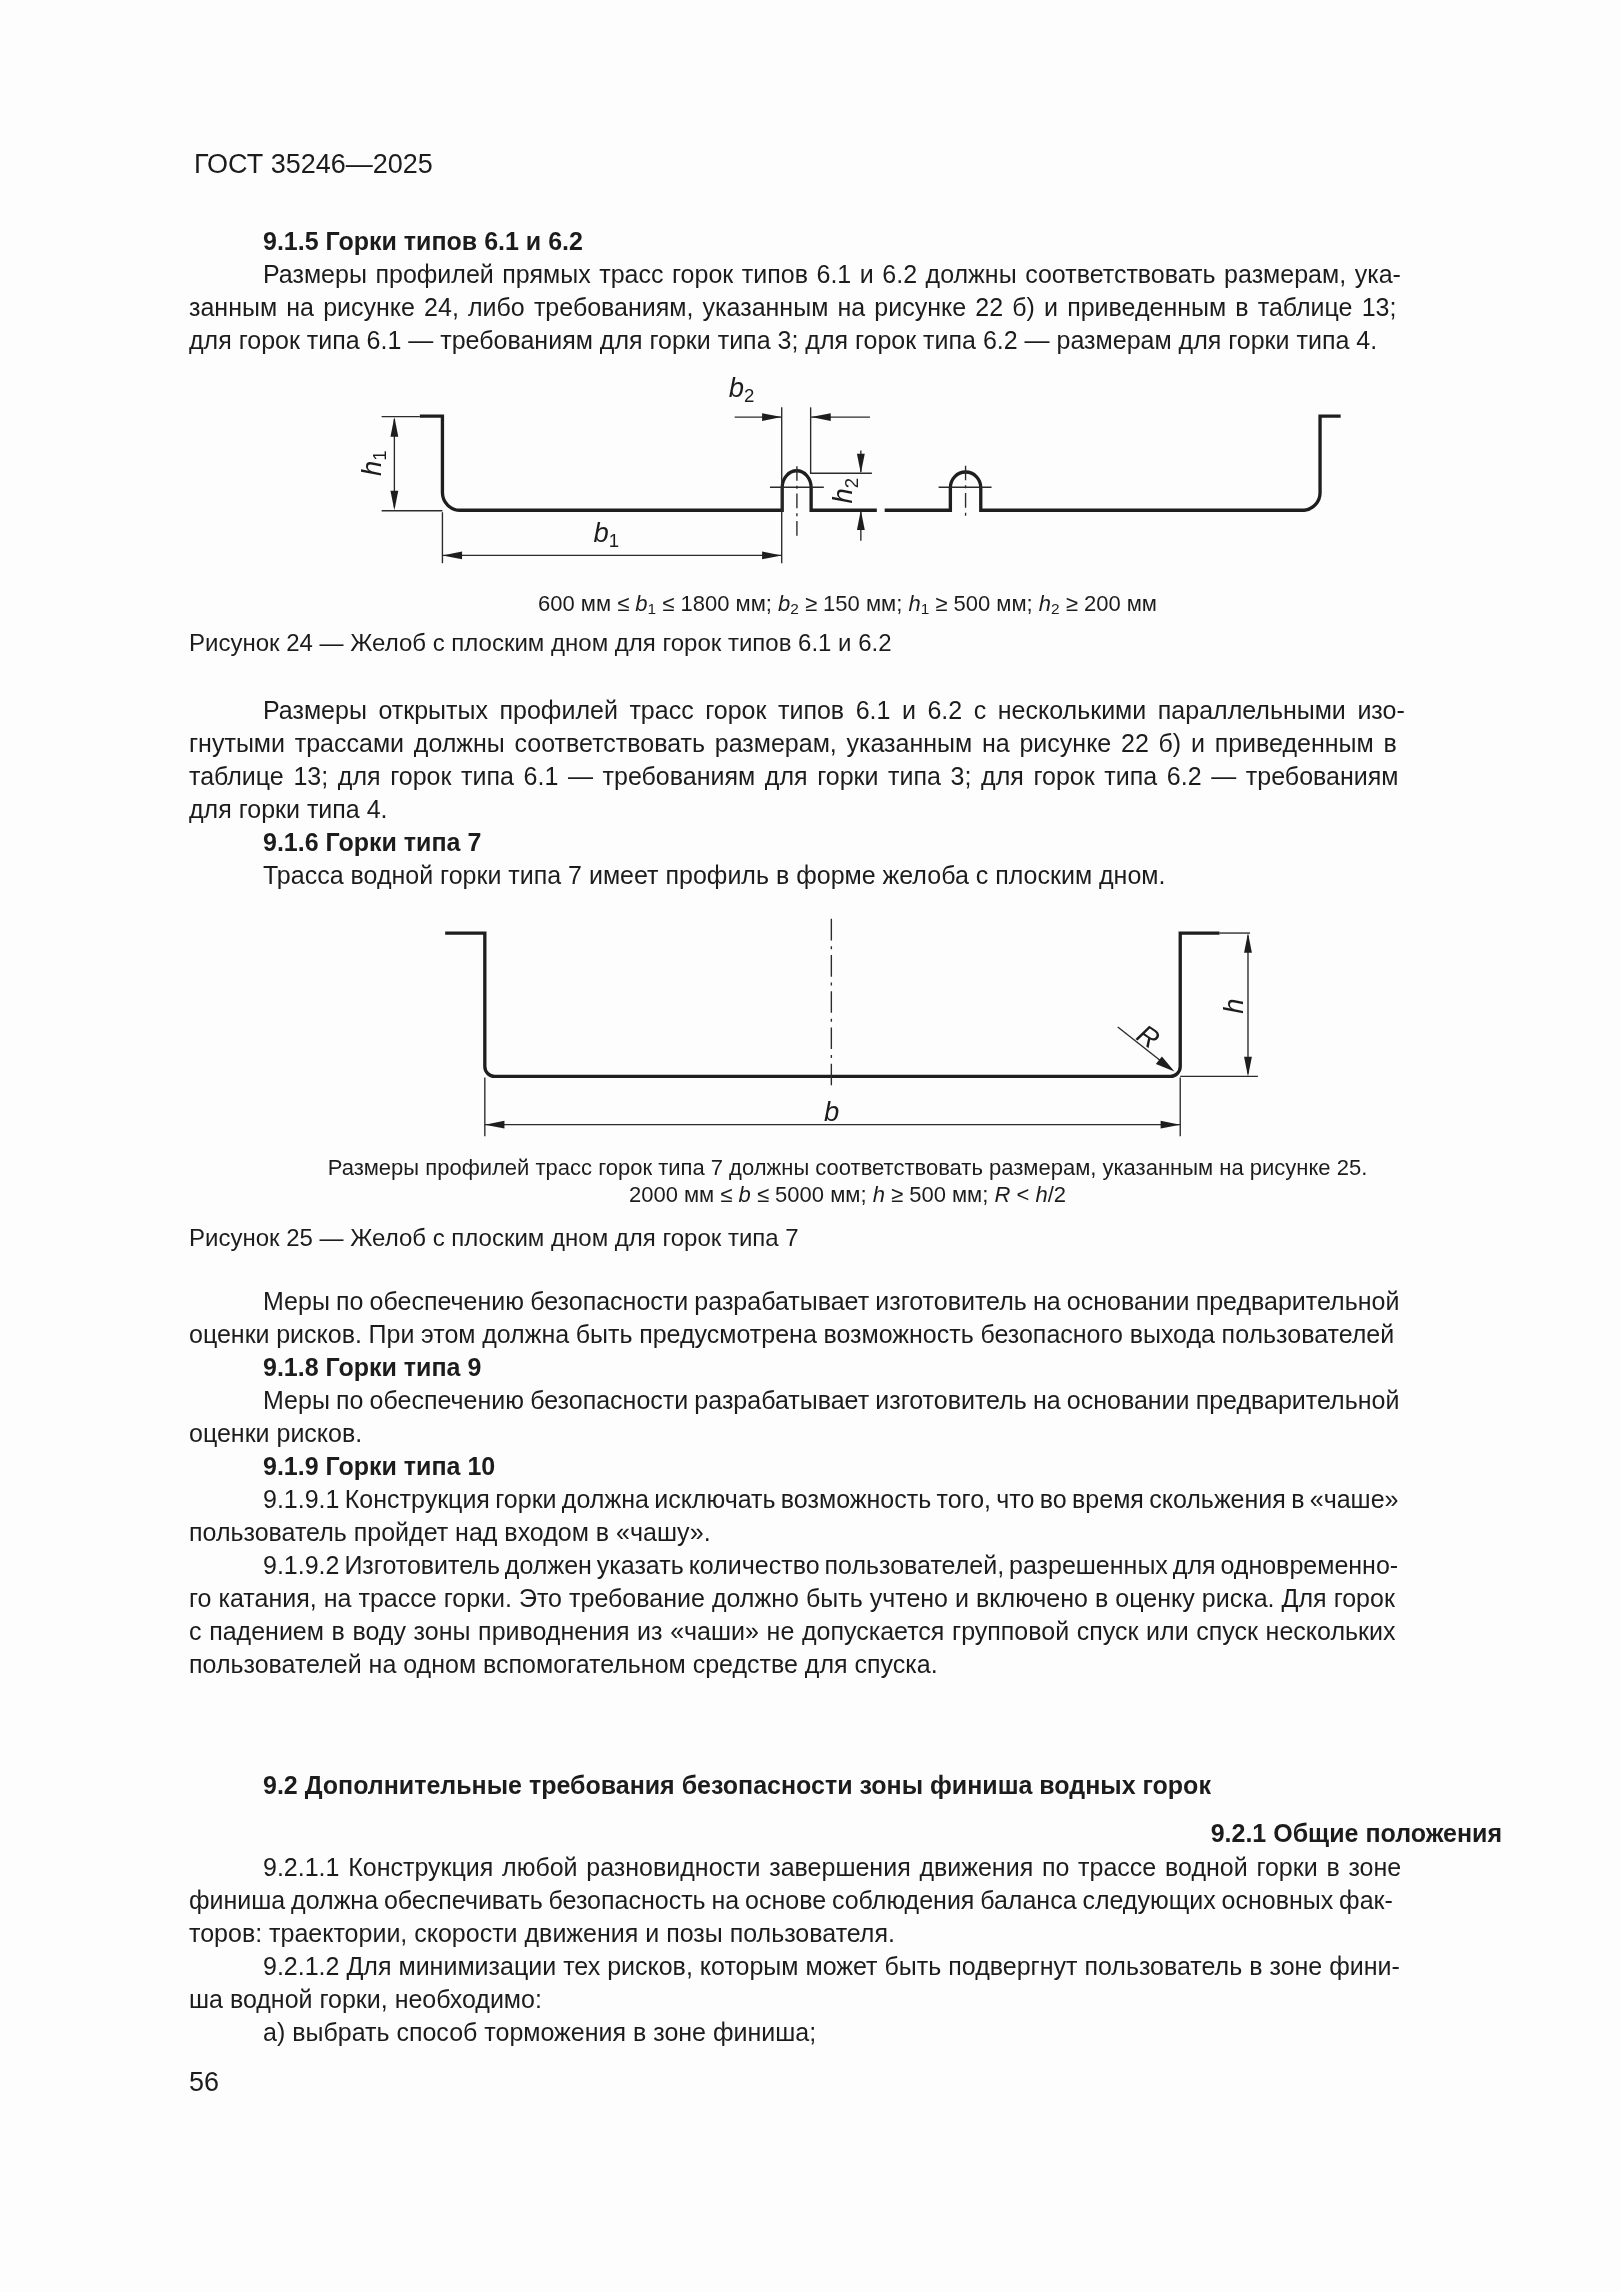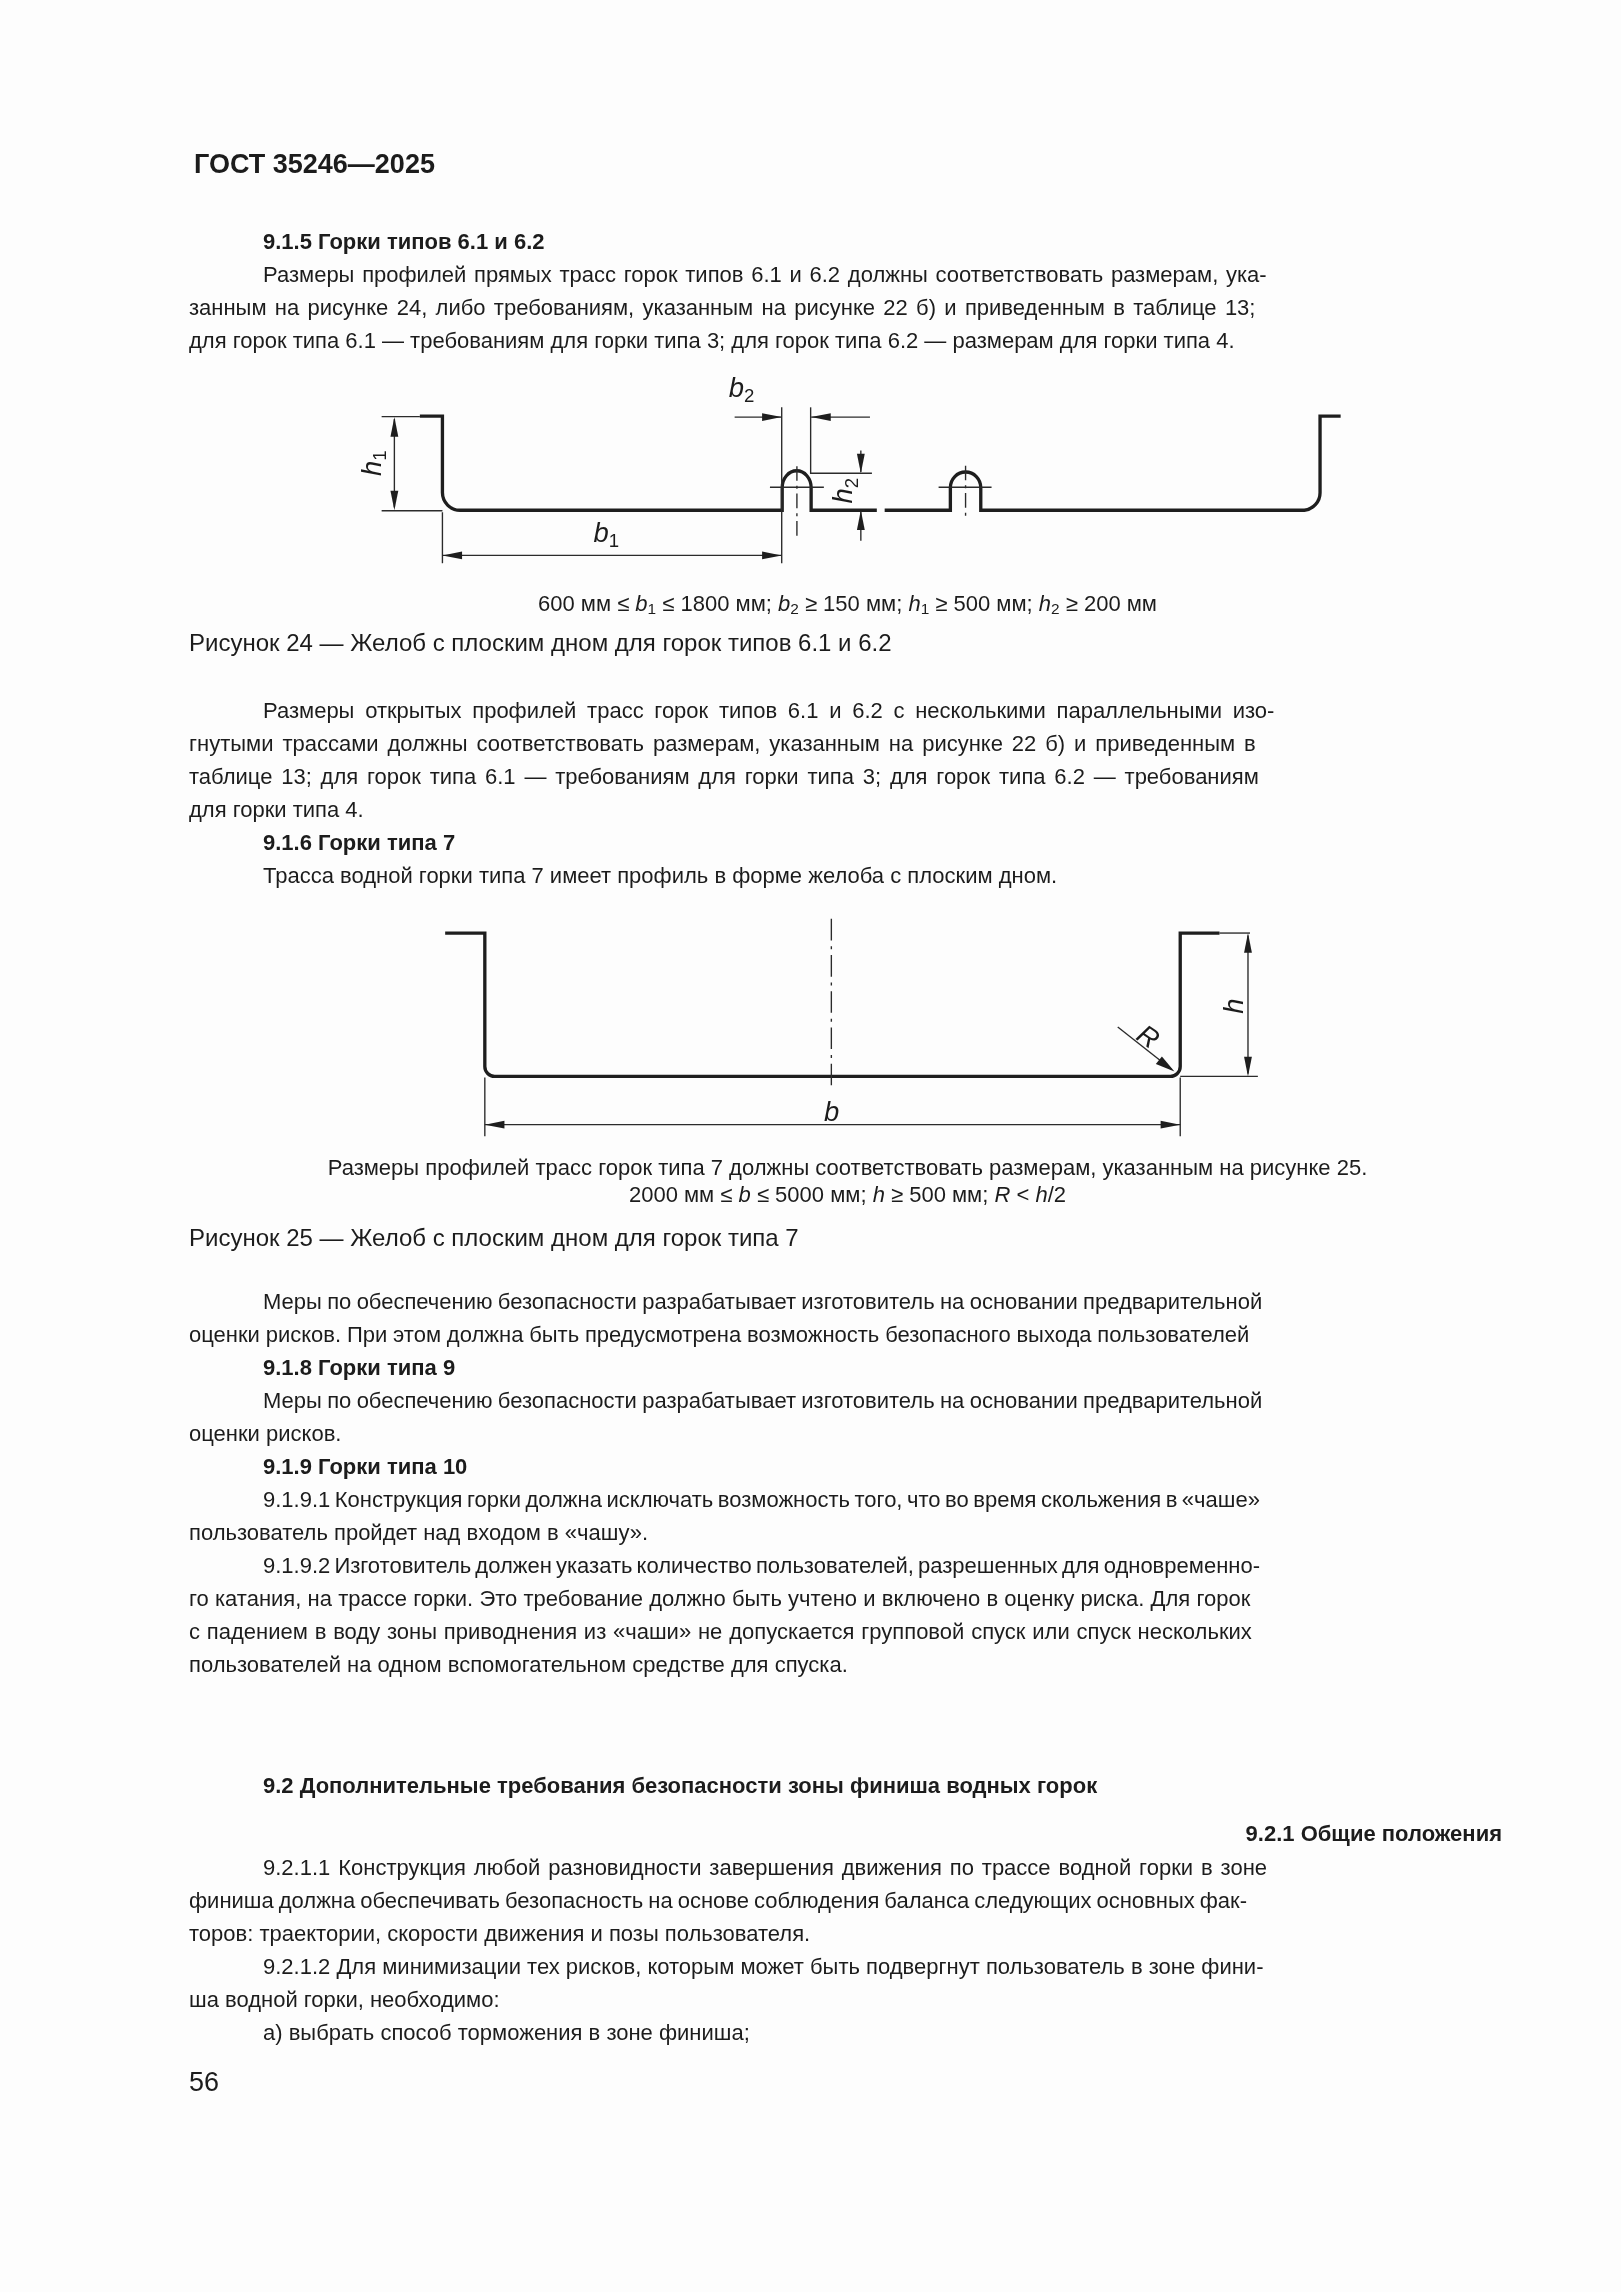--- a/index.html
+++ b/index.html
@@ -1,29 +1,29 @@
 <!DOCTYPE html>
 <html><head><meta charset="utf-8">
 <style>
 html,body{margin:0;padding:0;}
 body{width:1621px;height:2293px;background:#fdfdfd;position:relative;
   font-family:"Liberation Sans", sans-serif;color:#1c1c1c;}
-.blk{position:absolute;left:189px;width:1313px;font-size:22px;line-height:33px;}
+.blk{position:absolute;left:189px;width:1313px;font-size:25px;line-height:33px;}
 .ln{height:33px;overflow:visible;white-space:nowrap;}
 .j{}
 .i{text-indent:74px;}
 .b{font-weight:bold;}
 .cap{position:absolute;left:189px;width:1317px;text-align:center;font-size:22px;line-height:27.4px;}
 .figcap{position:absolute;left:189px;width:1317px;text-align:left;font-size:24px;line-height:29px;}
 .it{font-style:italic;}
 sub.s{font-size:70%;font-style:normal;vertical-align:baseline;position:relative;top:0.18em;}
 svg text{font-family:"Liberation Sans", sans-serif;font-style:italic;fill:#1c1c1c;}
 </style></head><body>
 
-<div style="position:absolute;left:194px;top:148px;font-size:27px;line-height:33px;font-weight:bold;">ГОСТ 35246—2025</div>
+<div style="position:absolute;left:194px;top:148px;font-size:27px;line-height:33px;font-weight:normal;">ГОСТ 35246—2025</div>
 
 <div class="blk" style="top:225px;">
 <div class="ln b i">9.1.5 Горки типов 6.1 и 6.2</div>
 <div class="ln j i" style="word-spacing:1.6px">Размеры профилей прямых трасс горок типов 6.1 и 6.2 должны соответствовать размерам, ука-</div>
 <div class="ln j" style="word-spacing:2.2px">занным на рисунке 24, либо требованиям, указанным на рисунке 22 б) и приведенным в таблице 13;</div>
 <div class="ln">для горок типа 6.1 — требованиям для горки типа 3; для горок типа 6.2 — размерам для горки типа 4.</div>
 </div>
 
 <svg style="position:absolute;left:363px;top:368px;overflow:visible;" width="1010" height="211" viewBox="0 0 1030 215">
 

